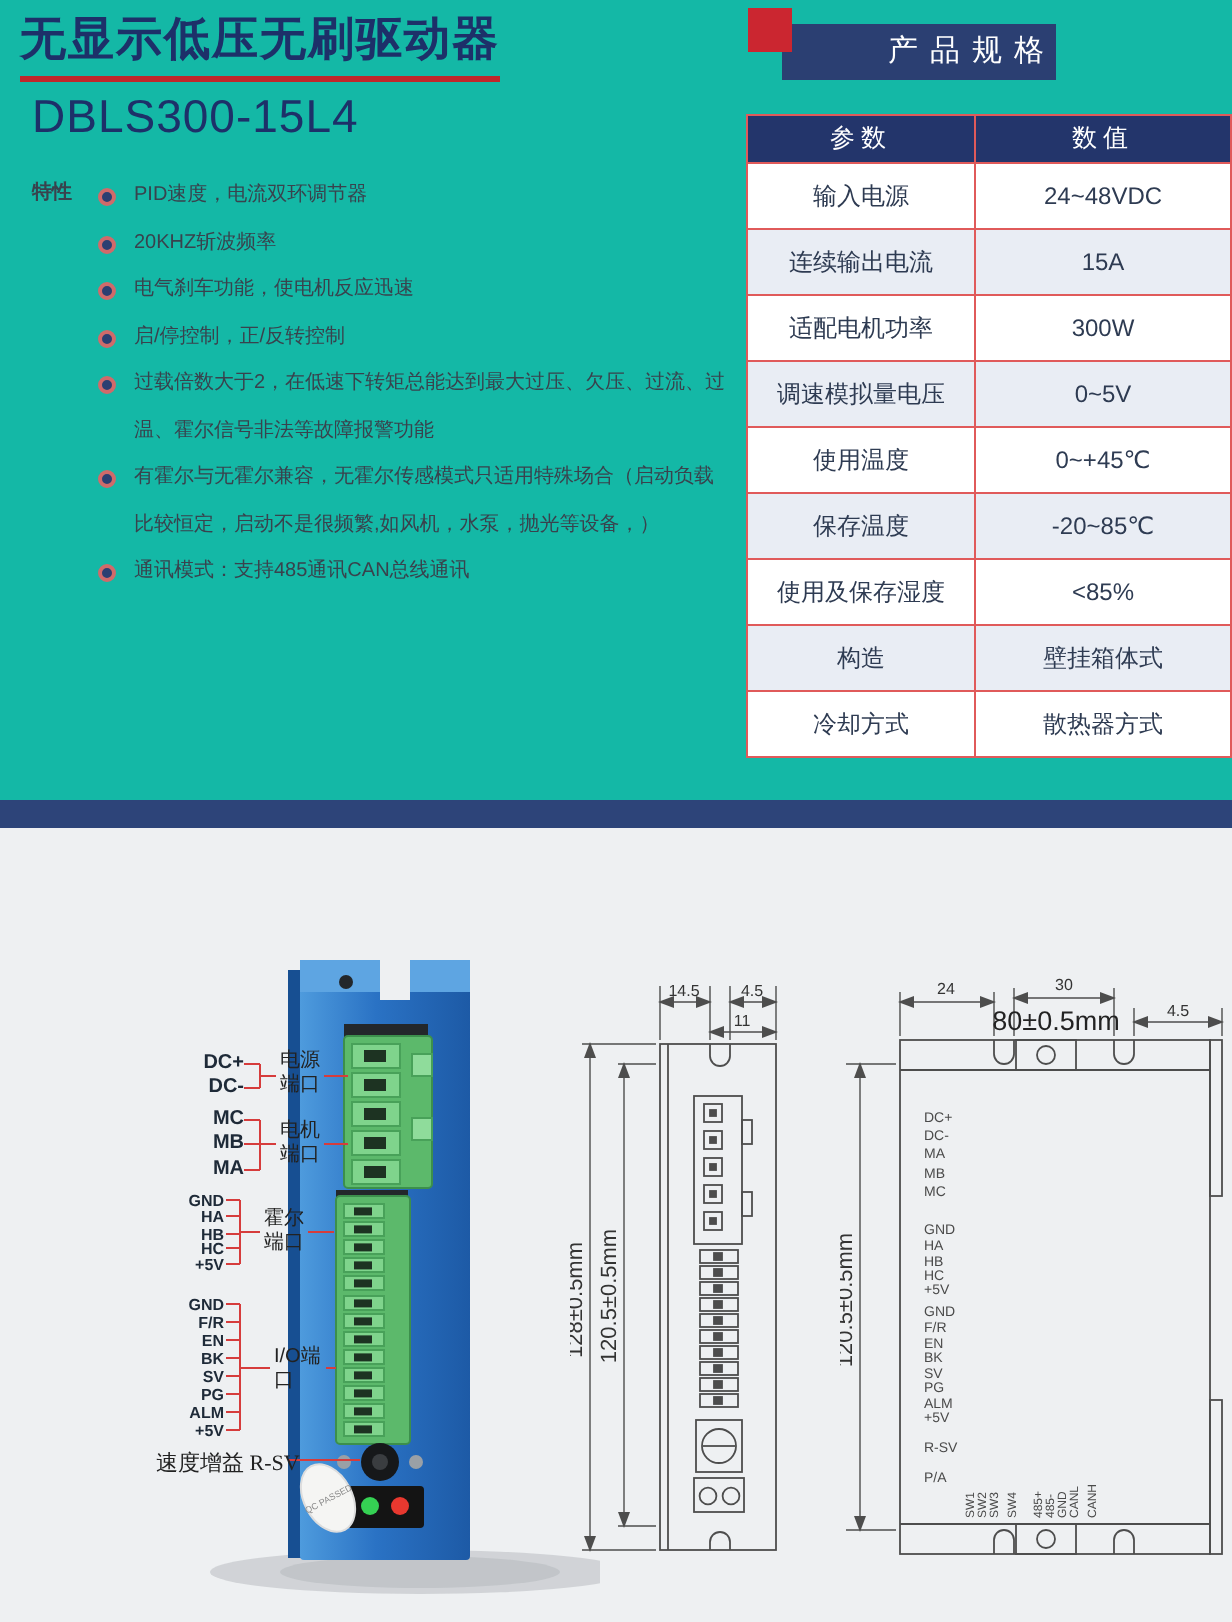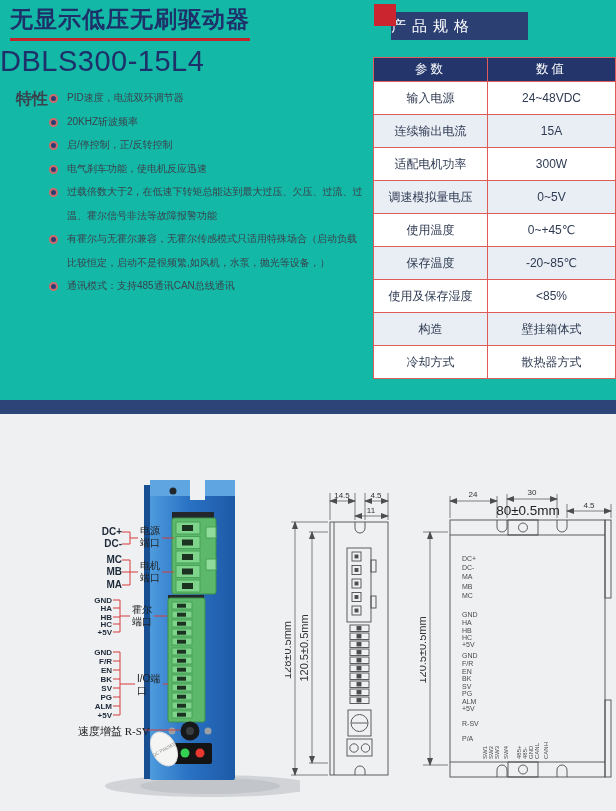--- a/index.html
+++ b/index.html
@@ -3,27 +3,27 @@
 <meta charset="utf-8">
 <style>
   html,body{margin:0;padding:0;background:#fff;}
   .page{position:relative;width:616px;height:811px;background:#14b8a6;overflow:hidden;
         font-family:"Liberation Sans","DejaVu Sans",sans-serif;}
   .abs{position:absolute;}
 
   
   .title{left:10px;top:4px;font-size:23px;font-weight:bold;color:#1d3069;
          border-bottom:3px solid #c0272b;padding-bottom:3px;letter-spacing:1px;}
-  .model{left:0;top:45px;font-size:29px;color:#1d3069;letter-spacing:.5px;text-align:right;}
+  .model{left:16px;top:45px;font-size:23px;color:#1d3069;letter-spacing:.5px;text-align:right;}
   .tag-square{left:374px;top:4px;width:22px;height:22px;background:#cb2630;z-index:3;}
   .tag-banner{left:391px;top:12px;width:137px;height:28px;background:#2b3f72;color:#fff;
-              font-size:15px;letter-spacing:6px;line-height:28px;text-align:left;z-index:2;}
+              font-size:15px;letter-spacing:6px;line-height:28px;text-align:right;z-index:2;}
 
   
-  .features-label{left:16px;top:89px;font-size:16px;font-weight:bold;color:#39424d;}
+  .features-label{left:16px;top:89px;font-size:10px;font-weight:bold;color:#39424d;}
   .feature-list{left:48px;top:86px;width:318px;margin:0;padding:0;list-style:none;}
   .feature-list li{position:relative;padding-left:19px;font-size:10px;line-height:23.5px;color:#39424d;}
   .bullet{position:absolute;left:1px;top:8px;width:5px;height:5px;border-radius:50%;
           background:#2b3f72;border:2px solid #d06a6a;}
 
   
   .spec{left:373px;top:57px;border-collapse:collapse;table-layout:fixed;}
   .spec th{width:114px;height:21px;background:#23356b;color:#fff;font-size:12.5px;
            font-weight:normal;letter-spacing:3px;border:1px solid #e05a5a;}
   .spec th:last-child{width:127px;margin-top:20px;}
@@ -59,22 +59,22 @@
 
   <div class="abs title">无显示低压无刷驱动器</div>
   <div class="abs model">DBLS300-15L4</div>
   <div class="abs tag-square"></div>
   <div class="abs tag-banner">产品规格</div>
 
   <div class="abs features-label">特性</div>
   <ul class="abs feature-list">
     <li><span class="bullet"></span><span>PID速度，电流双环调节器</span></li>
     <li><span class="bullet"></span><span>20KHZ斩波频率</span></li>
+    <li><span class="bullet"></span><span>电气刹车功能，使电机反应迅速</span></li>
     <li><span class="bullet"></span><span>启/停控制，正/反转控制</span></li>
-    <li><span class="bullet"></span><span>电气刹车功能，使电机反应迅速</span></li>
     <li><span class="bullet"></span><span>过载倍数大于2，在低速下转矩总能达到最大过压、欠压、过流、过温、霍尔信号非法等故障报警功能</span></li>
     <li><span class="bullet"></span><span>有霍尔与无霍尔兼容，无霍尔传感模式只适用特殊场合（启动负载比较恒定，启动不是很频繁,如风机，水泵，抛光等设备，）</span></li>
     <li><span class="bullet"></span><span>通讯模式：支持485通讯CAN总线通讯</span></li>
   </ul>
 
   <table class="abs spec">
     <thead>
       <tr>
         <th>参数</th>
         <th>数值</th>

